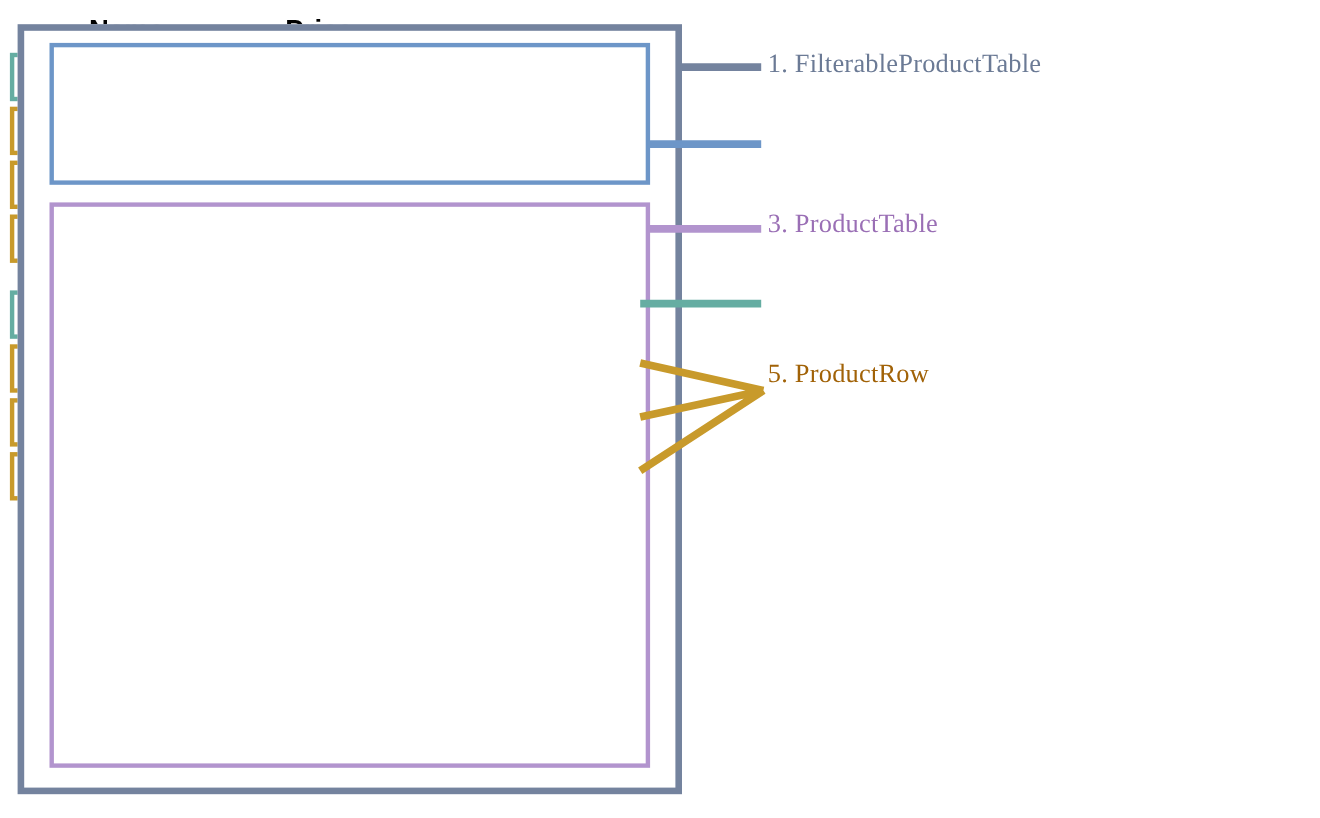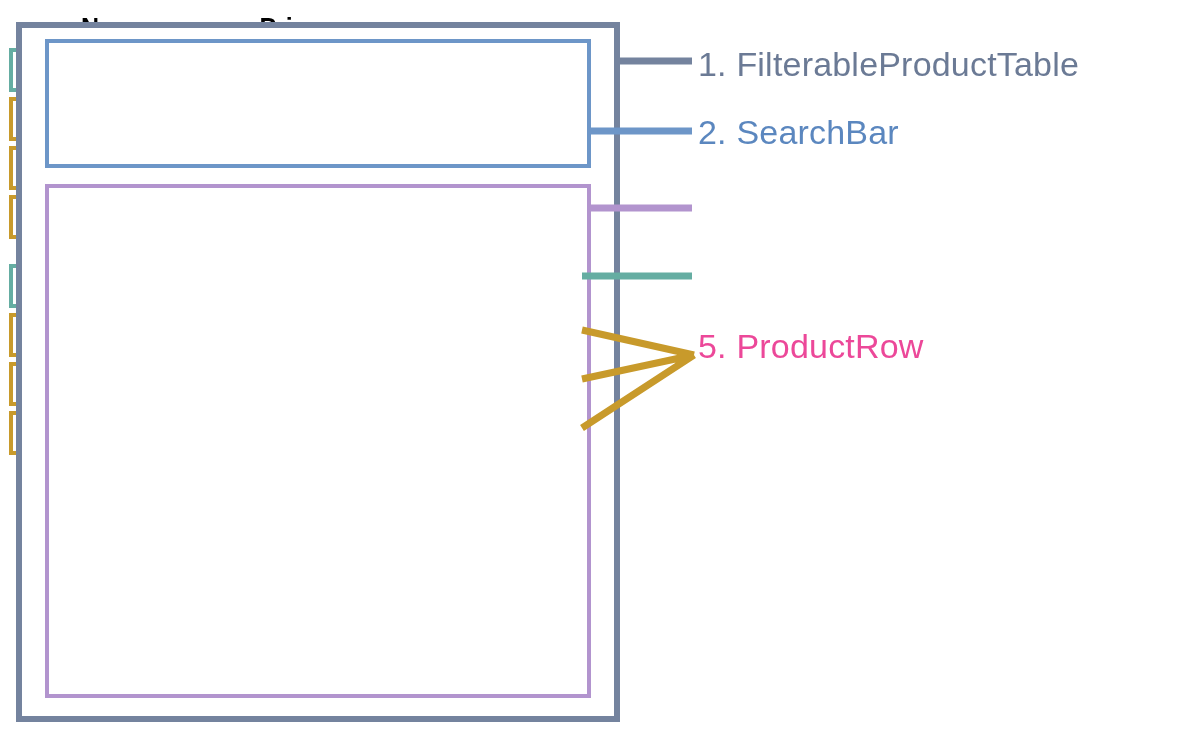--- a/index.html
+++ b/index.html
@@ -148,30 +148,30 @@
     font-size:25px;
     color:#000000;
     font-family:"Liberation Sans", sans-serif;
   }
   .group-gap{height:20px;}
 
   
   .legend{position:absolute;left:0;top:0;width:1200px;height:744px;z-index:4;}
   .legend-item{
     position:absolute;
-    font-family:Liberation Sans, sans-serif;
-    font-size:34px;
+    font-family:Liberation Serif, serif;
+    font-size:24px;
     white-space:nowrap;
     letter-spacing:0.2px;
   }
   .lg1{left:698px;top:45px;color:#6b7a95;}
   .lg2{left:698px;top:113px;color:#5b87bf;}
   .lg3{left:698px;top:191px;color:#9a6fb5;}
   .lg4{left:698px;top:258px;color:#3d8275;}
-  .lg5{left:698px;top:327px;color:#ec4899;}
+  .lg5{left:698px;top:327px;color:#a16207;}
 </style>
 </head>
 <body>
 
 <div id="stage">
 
   <div class="frame-outer"></div>
 
   <div class="searchbar"></div>
 
@@ -235,17 +235,17 @@
 
     <line x1="589" y1="208" x2="692" y2="208" stroke="#b294ce" stroke-width="7" stroke-linecap="butt"></line>
 
     <line x1="582" y1="276" x2="692" y2="276" stroke="#65ada2" stroke-width="7" stroke-linecap="butt"></line>
 
     <path d="M 582 330 L 694 355 M 582 379 L 694 355 M 582 428 L 694 355" stroke="#c89a2b" stroke-width="7" fill="none" stroke-linecap="butt" stroke-linejoin="miter"></path>
   </svg>
 
   <div class="legend">
     <div class="legend-item lg1">1. FilterableProductTable</div>
-    <div class="legend-item lg2">2. SearchBar</div>
+    <div class="legend-item lg3">3. ProductTable</div>
     <div class="legend-item lg5">5. ProductRow</div>
   </div>
 
 </div>
 
 </body></html>

